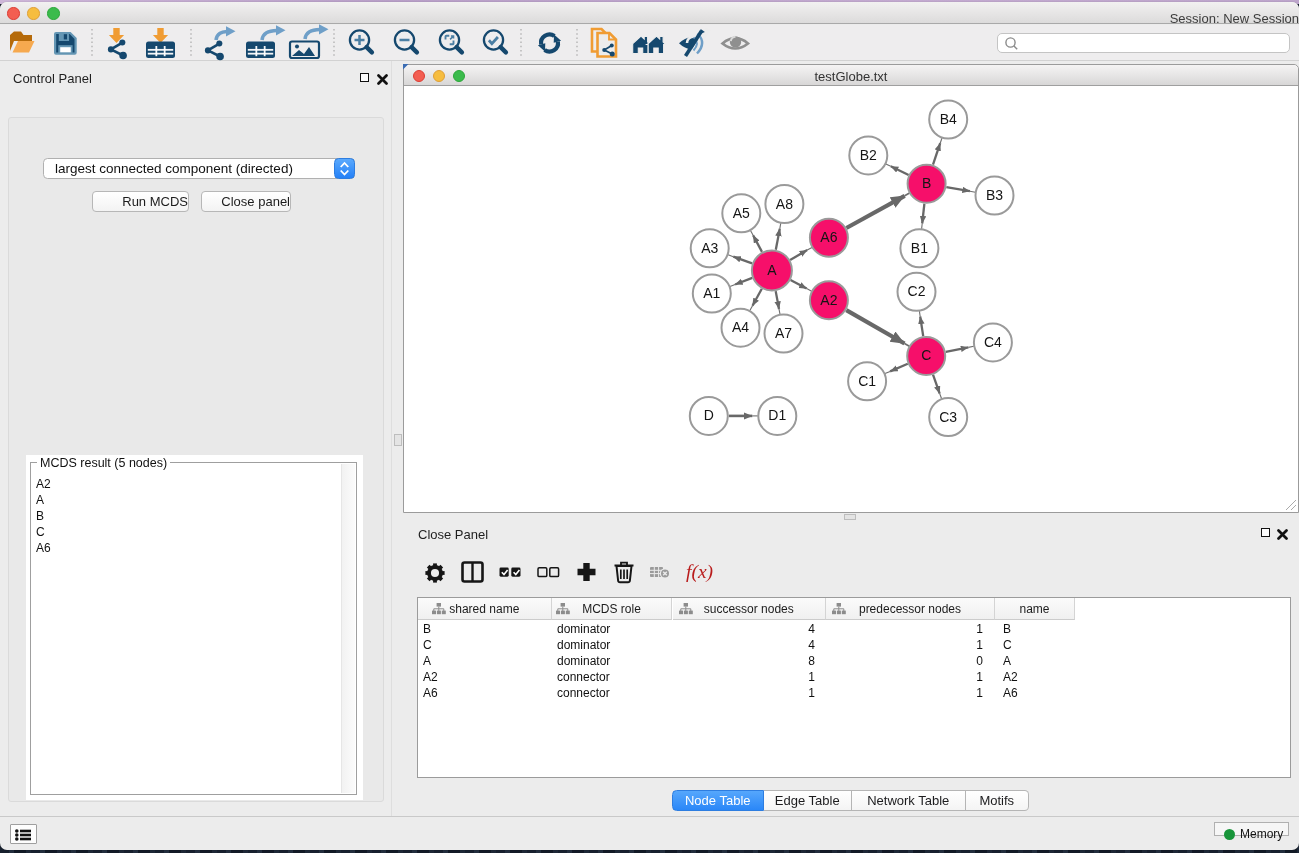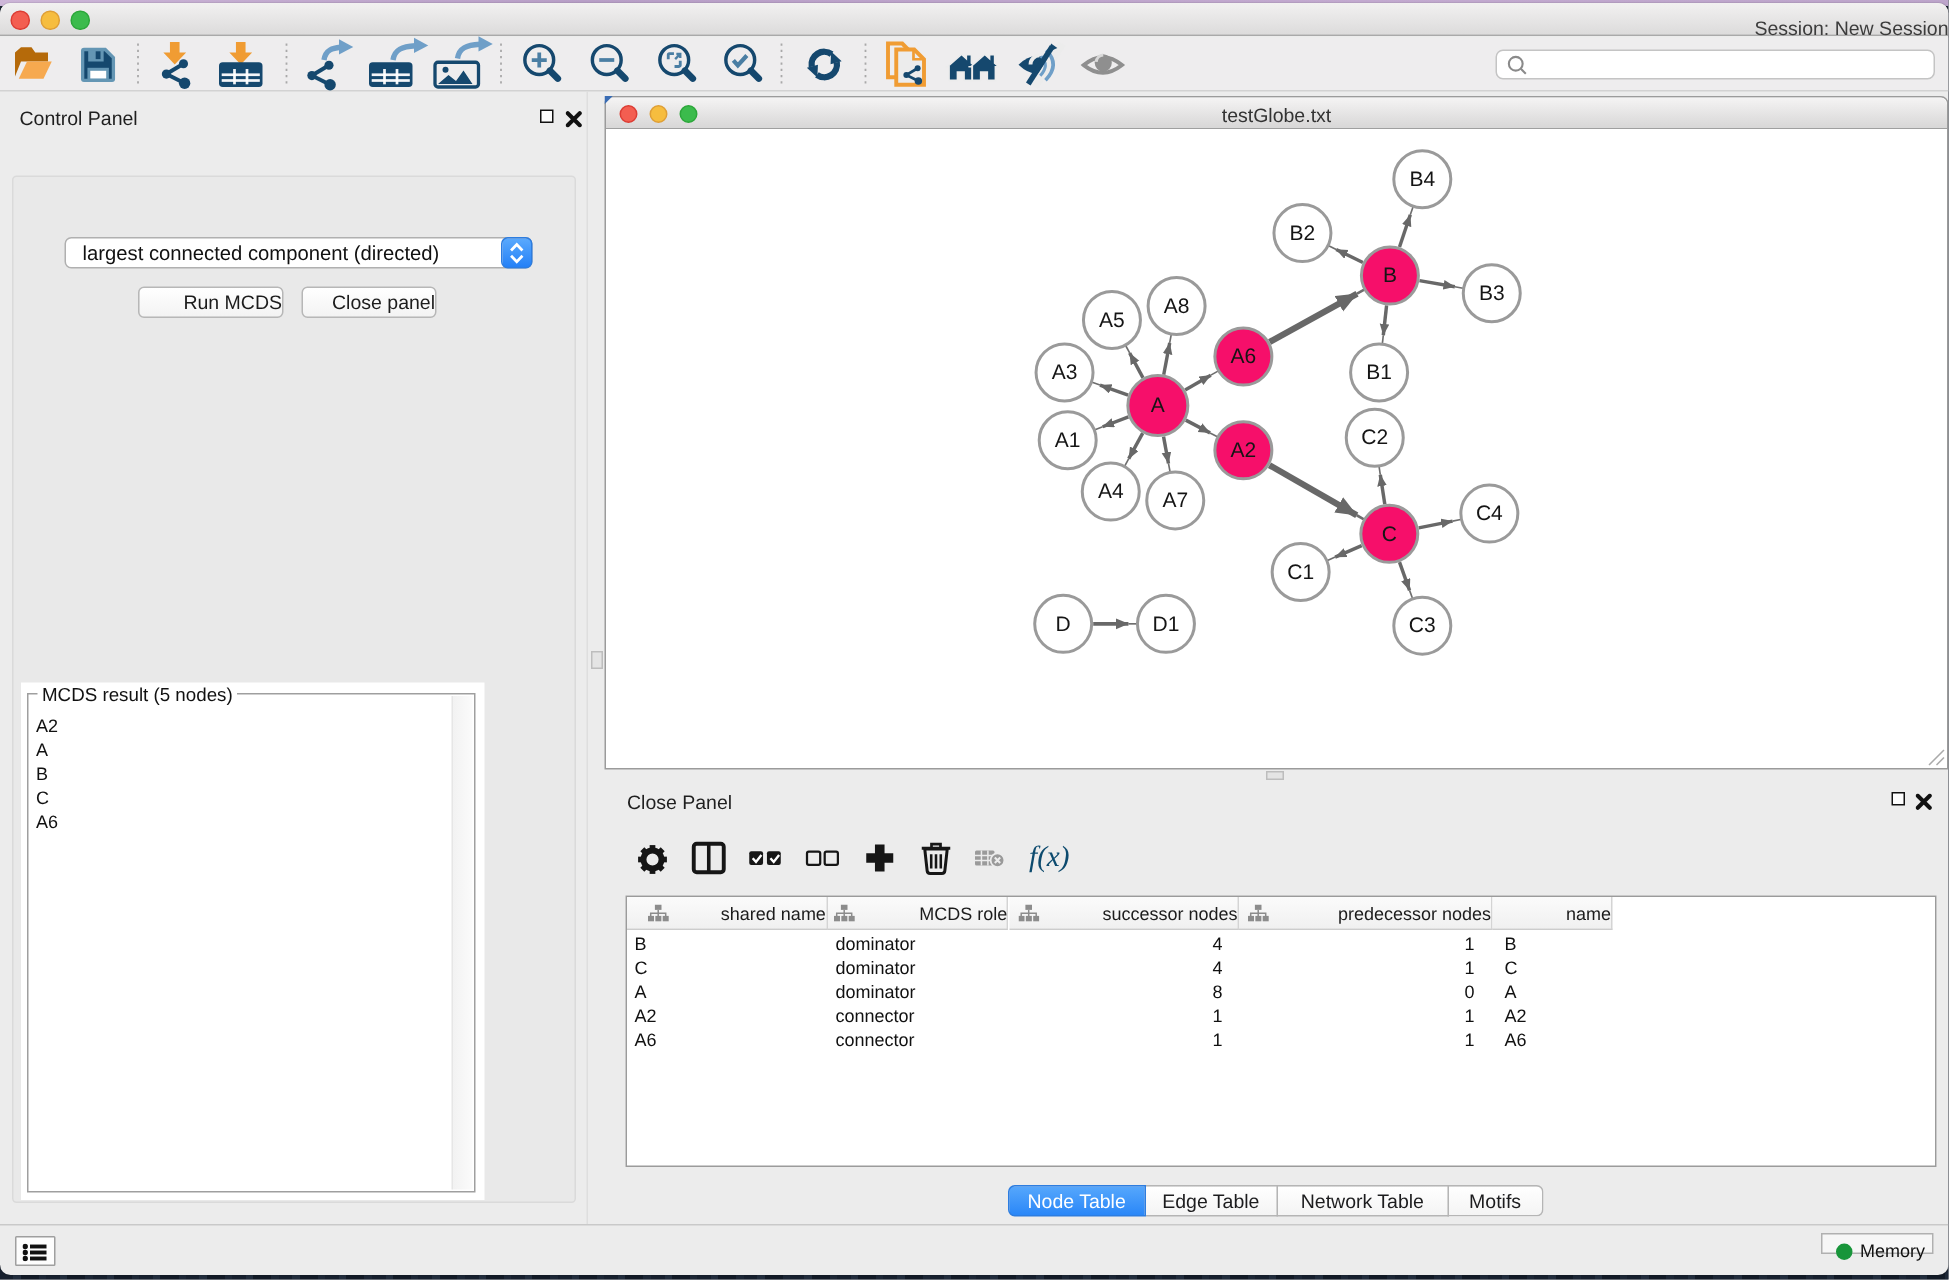--- a/index.html
+++ b/index.html
@@ -17,30 +17,30 @@
 .tabs{position:absolute;display:flex;height:21px}
 .tab{border:1px solid #b5b5b5;border-left:none;background:linear-gradient(#ffffff,#f4f4f4);font-size:13px;color:#1c1c1e;text-align:center;line-height:19px}
 .tab.first{border-left:1px solid #b5b5b5;border-radius:4.5px 0 0 4.5px}
 .tab.last{border-radius:0 4.5px 4.5px 0}
 .tab.sel{background:linear-gradient(#56a7fc,#2a87f8);color:#fff;border-color:#2d7de0}
 .ctl-body{position:absolute;left:8px;top:117px;width:376px;height:685px;background:#e9e9e9;border:1px solid #dadada;border-radius:3px}
 .opt-label{position:absolute;left:0;top:136px;width:392px;text-align:center;font-size:13px;color:#1d1d1d}
 .dropdown{position:absolute;left:43px;top:158px;width:312px;height:21px;background:#fff;border:1px solid #b0b0b0;border-radius:4.5px;font-size:13.5px;color:#111;line-height:19px;padding-left:11px}
 .stepper{position:absolute;right:-1px;top:-1px;width:21px;height:21px;border-radius:4.5px;background:linear-gradient(#5aa9fd,#2581f7);border:1px solid #2d7de0}
 .btn{position:absolute;height:21px;background:linear-gradient(#ffffff,#f3f3f3);border:1px solid #b7b7b7;border-radius:4px;font-size:13px;color:#1c1c1c;text-align:right;line-height:19px}
-.result-wrap{position:absolute;left:14px;top:455px;width:309px;height:345px;background:#fff}
+.result-wrap{position:absolute;left:26px;top:455px;width:337px;height:345px;background:#fff}
 .fieldset{position:absolute;left:4px;top:7px;right:6px;bottom:5px;border:1px solid #9f9f9f}
 .legend{position:absolute;left:6px;top:-7px;background:#fff;font-size:12.5px;color:#111;padding:0 3px}
 .list-item{position:absolute;left:5px;font-size:12px;color:#111}
 .scrolltrack{position:absolute;right:1px;top:1px;width:14px;bottom:1px;background:linear-gradient(90deg,#f2f2f2,#fbfbfb);border-left:1px solid #e6e6e6}
 .netwin{position:absolute;left:403px;top:64px;width:896px;height:449px;border:1px solid #9b9b9b;border-radius:5px 5px 0 0;background:#fff}
 .net-title{position:absolute;left:0;top:0;width:100%;height:20.5px;background:linear-gradient(#f5f4f4,#d8d7d7);border-bottom:1px solid #9f9f9f;border-radius:5px 5px 0 0}
 .ntl{position:absolute;top:5px;width:12px;height:12px;border-radius:50%}
 .net-title .t{position:absolute;top:3.5px;width:100%;text-align:center;font-size:13px;color:#333}
-.tbl-head{position:absolute;top:597.5px;height:22px;background:linear-gradient(#fbfbfb,#f0f0f0);border-right:1px solid #d4d4d4;border-bottom:1px solid #cccccc;font-size:12px;color:#1c1c1c;text-align:right;line-height:22px}
+.tbl-head{position:absolute;top:597.5px;height:22px;background:linear-gradient(#fbfbfb,#f0f0f0);border-right:1px solid #d4d4d4;border-bottom:1px solid #cccccc;font-size:12px;color:#1c1c1c;text-align:center;line-height:22px}
 .cell{position:absolute;font-size:12px;color:#111;height:16px;line-height:16px}
 .status-sep{position:absolute;left:0;top:815.5px;width:1299px;height:1px;background:#c9c9c9}
 .mini-btn{position:absolute;background:#fdfdfd;border:1px solid #9f9f9f}
 </style></head><body>
 <div class="desk-top"></div>
 <div class="desk-bot"></div>
 <div class="appwin">
     <div class="inner">
 
 <div class="titlebar">
@@ -309,21 +309,21 @@
 <g transform="translate(241,17)">
 <rect x="-8" y="-5" width="13" height="10" rx="1" fill="#9a9a9a"></rect>
 <line x1="-8" y1="-1.7" x2="5" y2="-1.7" stroke="#ececec" stroke-width="1"></line>
 <line x1="-8" y1="1.6" x2="5" y2="1.6" stroke="#ececec" stroke-width="1"></line>
 <line x1="-3.7" y1="-5" x2="-3.7" y2="5" stroke="#ececec" stroke-width="1"></line>
 <line x1="0.6" y1="-5" x2="0.6" y2="5" stroke="#ececec" stroke-width="1"></line>
 <circle cx="7" cy="1.5" r="4.6" fill="#9a9a9a" stroke="#ececec" stroke-width="1.2"></circle>
 <path d="M5.2,-0.3 l3.6,3.6 m0,-3.6 l-3.6,3.6" stroke="#ececec" stroke-width="1.4"></path>
         </g>
 </svg>
-<div style="position:absolute;left:686px;top:561px;font-family:'Liberation Serif',serif;font-style:italic;font-size:19.5px;color:#0c4a6e">f(x)</div>
+<div style="position:absolute;left:686px;top:561px;font-family:'Liberation Serif',serif;font-style:italic;font-size:19.5px;color:#b91c1c">f(x)</div>
 <div style="position:absolute;left:417px;top:597px;width:874px;height:181px;background:#fff;border:1px solid #9b9b9b"></div>
 <div class="tbl-head" style="left:418px;width:133.60000000000002px">shared name</div>
 <div class="tbl-head" style="left:551.6px;width:120.89999999999998px">MCDS role</div>
 <div class="tbl-head" style="left:672.5px;width:153.5px">successor nodes</div>
 <div class="tbl-head" style="left:826px;width:169px">predecessor nodes</div>
 <div class="tbl-head" style="left:995px;width:80px">name</div>
 <svg width="14" height="12" style="position:absolute;left:432px;top:603px">
         <rect x="4.6" y="0" width="4.4" height="3.6" fill="#8c8c8c"></rect>
         <path d="M6.8,3.6 v2.2 M1.8,8 v-2.2 h10 v2.2 M6.8,8 v-2.2" stroke="#8c8c8c" stroke-width="1" fill="none"></path>
         <rect x="0" y="7.6" width="4" height="3.6" fill="#8c8c8c"></rect>

